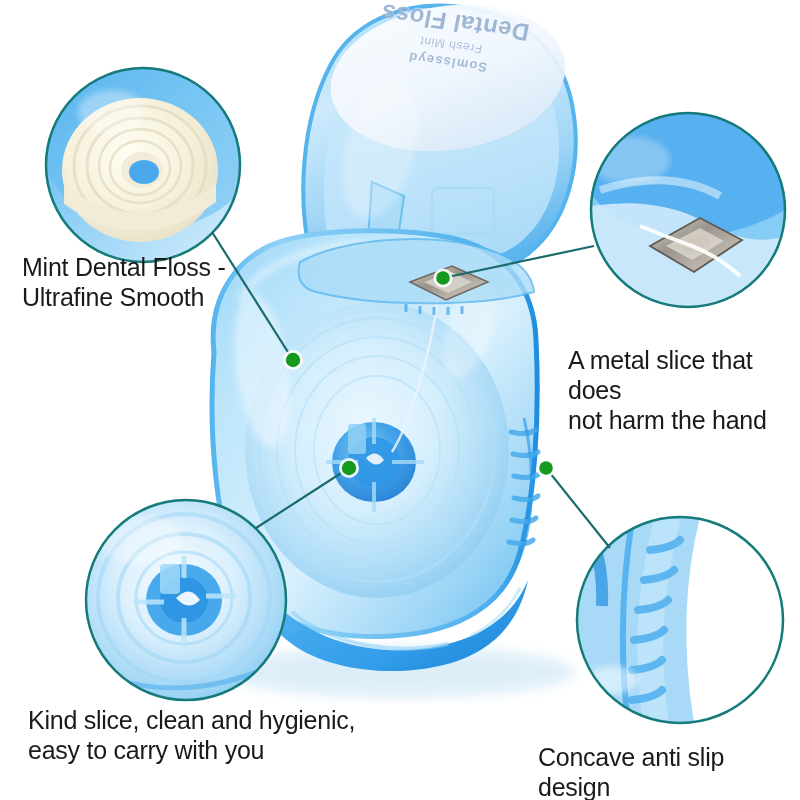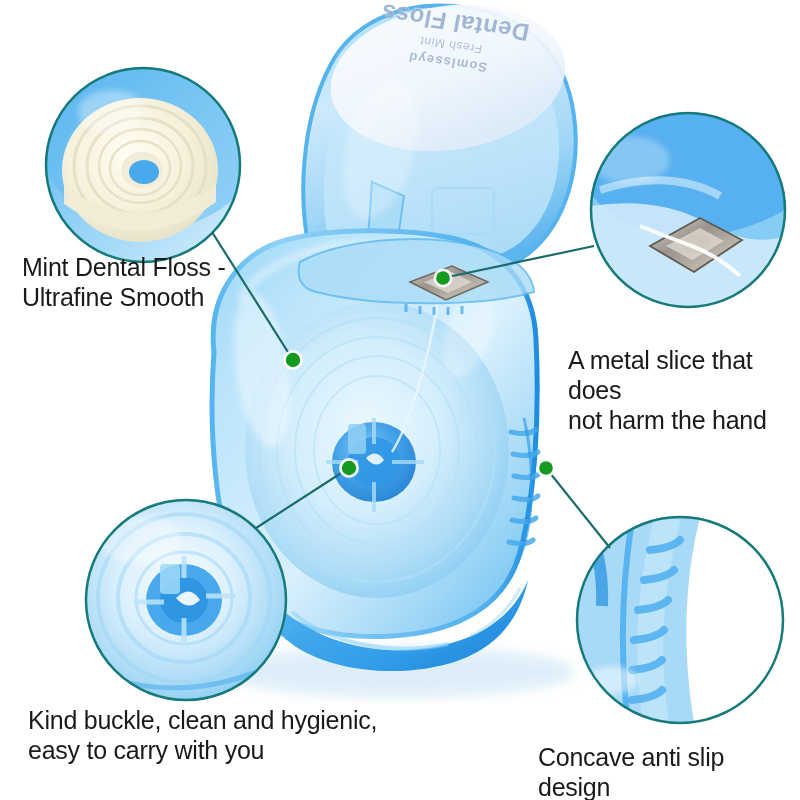--- a/index.html
+++ b/index.html
@@ -399,18 +399,18 @@
       <circle cx="546" cy="468" r="6.8" fill="#16991f"></circle>
     </g>
   </svg>
 
   <div class="caption" id="cap-floss">Mint Dental Floss -
 Ultrafine Smooth</div>
 
   <div class="caption" id="cap-metal">A metal slice that does
 not harm the hand</div>
 
-  <div class="caption" id="cap-buckle">Kind buckle, clean and hygienic,
+  <div class="caption" id="cap-buckle">Kind slice, clean and hygienic,
 easy to carry with you</div>
 
   <div class="caption" id="cap-antislip">Concave anti slip design</div>
 
 </div>
 
 </body></html>

